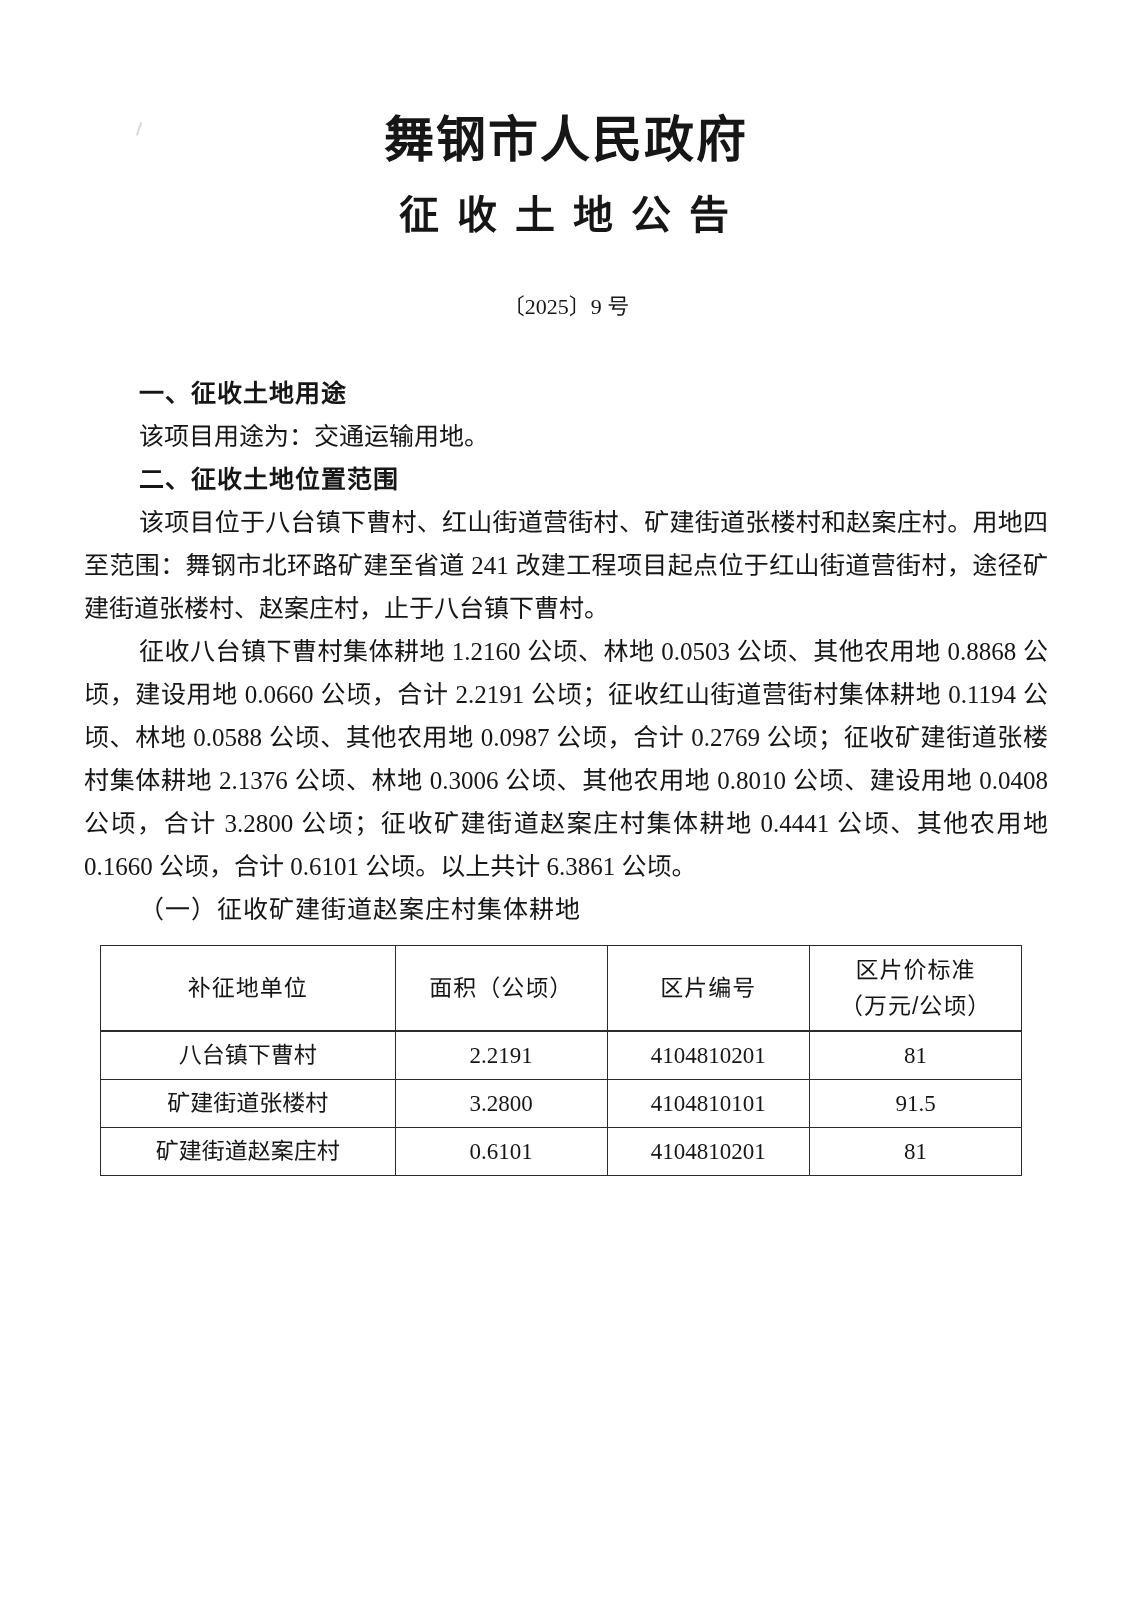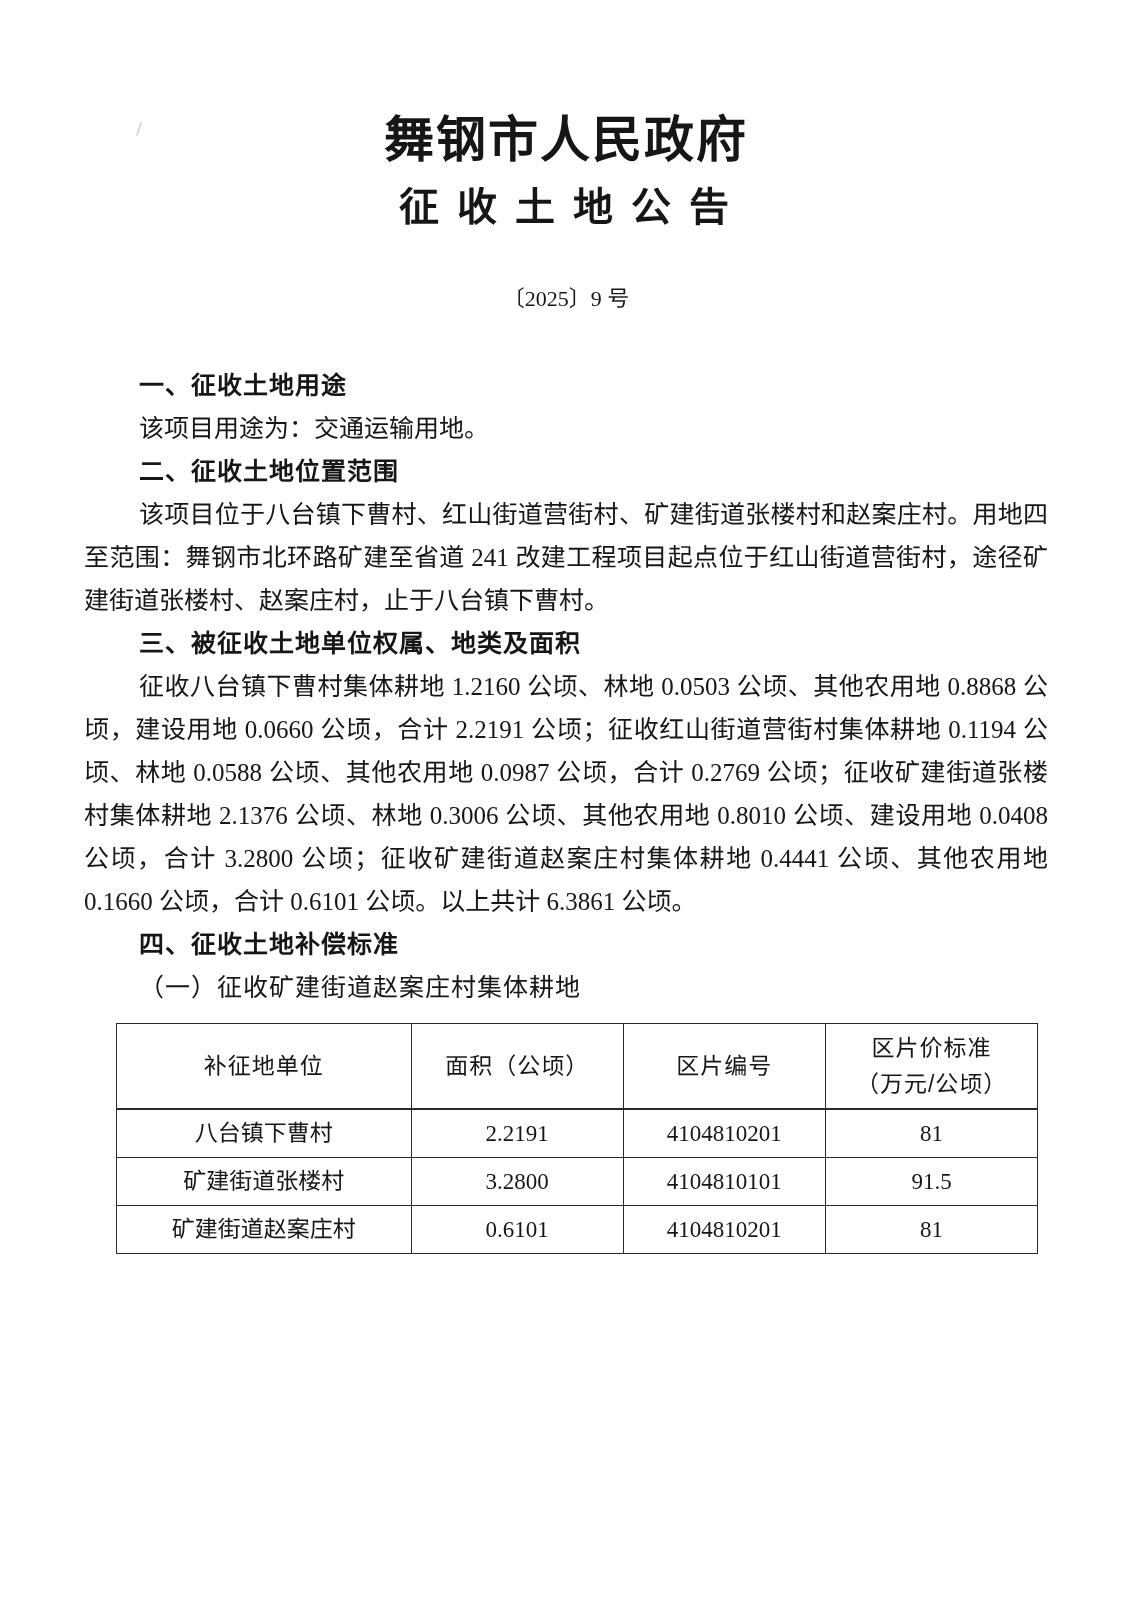--- a/index.html
+++ b/index.html
@@ -24,21 +24,21 @@
   .org-title {
     margin-top: 116px;
     text-align: center;
     font-size: 50px;
     font-weight: bold;
     letter-spacing: 2px;
     line-height: 48px;
     font-family: "Liberation Serif", "DejaVu Serif", serif;
   }
   .announce-title {
-    margin-top: 20px;
+    margin-top: 28px;
     text-align: center;
     font-size: 40px;
     font-weight: bold;
     letter-spacing: 0.10em;
     line-height: 48px;
     white-space: pre;
     font-family: "Liberation Serif", "DejaVu Serif", serif;
   }
   .doc-no {
     margin-top: 52px;
@@ -65,21 +65,21 @@
     letter-spacing: 1px;
   }
   .sub-heading {
     margin: 10px 0 0 0;
     text-indent: 2.2em;
     font-weight: normal;
     letter-spacing: 1px;
   }
   table.comp-table {
     border-collapse: collapse;
-    margin: 14px 0 0 32px;
+    margin: 14px 0 0 16px;
     width: 922px;
     table-layout: fixed;
   }
   .comp-table th, .comp-table td {
     border: 1.5px solid #2b2b2b;
     text-align: center;
     vertical-align: middle;
     padding: 0;
   }
   .comp-table thead th {
@@ -125,24 +125,22 @@
 
   <div class="content">
 
 
     <p class="sec-heading">一、征收土地用途</p>
     <p>该项目用途为：交通运输用地。</p>
 
     <p class="sec-heading">二、征收土地位置范围</p>
     <p>该项目位于八台镇下曹村、红山街道营街村、矿建街道张楼村和赵案庄村。用地四至范围：舞钢市北环路矿建至省道 241 改建工程项目起点位于红山街道营街村，途径矿建街道张楼村、赵案庄村，止于八台镇下曹村。</p>
 
-    <p class="sec-heading">三、被征收土地单位权属、地类及面积</p>
     <p>征收八台镇下曹村集体耕地 1.2160 公顷、林地 0.0503 公顷、其他农用地 0.8868 公顷，建设用地 0.0660 公顷，合计 2.2191 公顷；征收红山街道营街村集体耕地 0.1194 公顷、林地 0.0588 公顷、其他农用地 0.0987 公顷，合计 0.2769 公顷；征收矿建街道张楼村集体耕地 2.1376 公顷、林地 0.3006 公顷、其他农用地 0.8010 公顷、建设用地 0.0408 公顷，合计 3.2800 公顷；征收矿建街道赵案庄村集体耕地 0.4441 公顷、其他农用地 0.1660 公顷，合计 0.6101 公顷。以上共计 6.3861 公顷。</p>
 
-    <p class="sec-heading">四、征收土地补偿标准</p>
     <p class="sub-heading">（一）征收矿建街道赵案庄村集体耕地</p>
 
     <table class="comp-table">
       <colgroup>
         <col class="col-unit">
         <col class="col-area">
         <col class="col-code">
         <col class="col-price">
       </colgroup>
       <thead>

